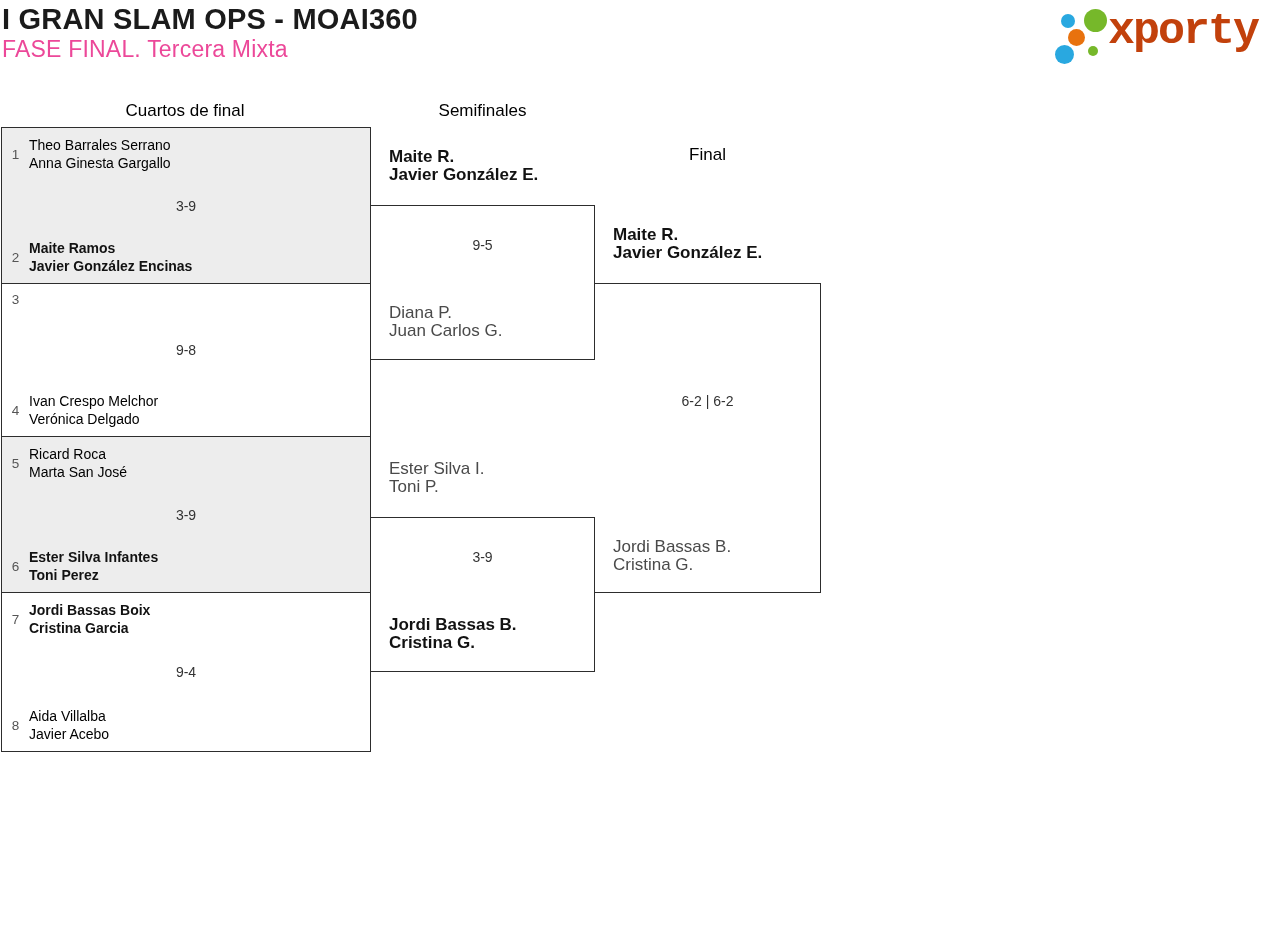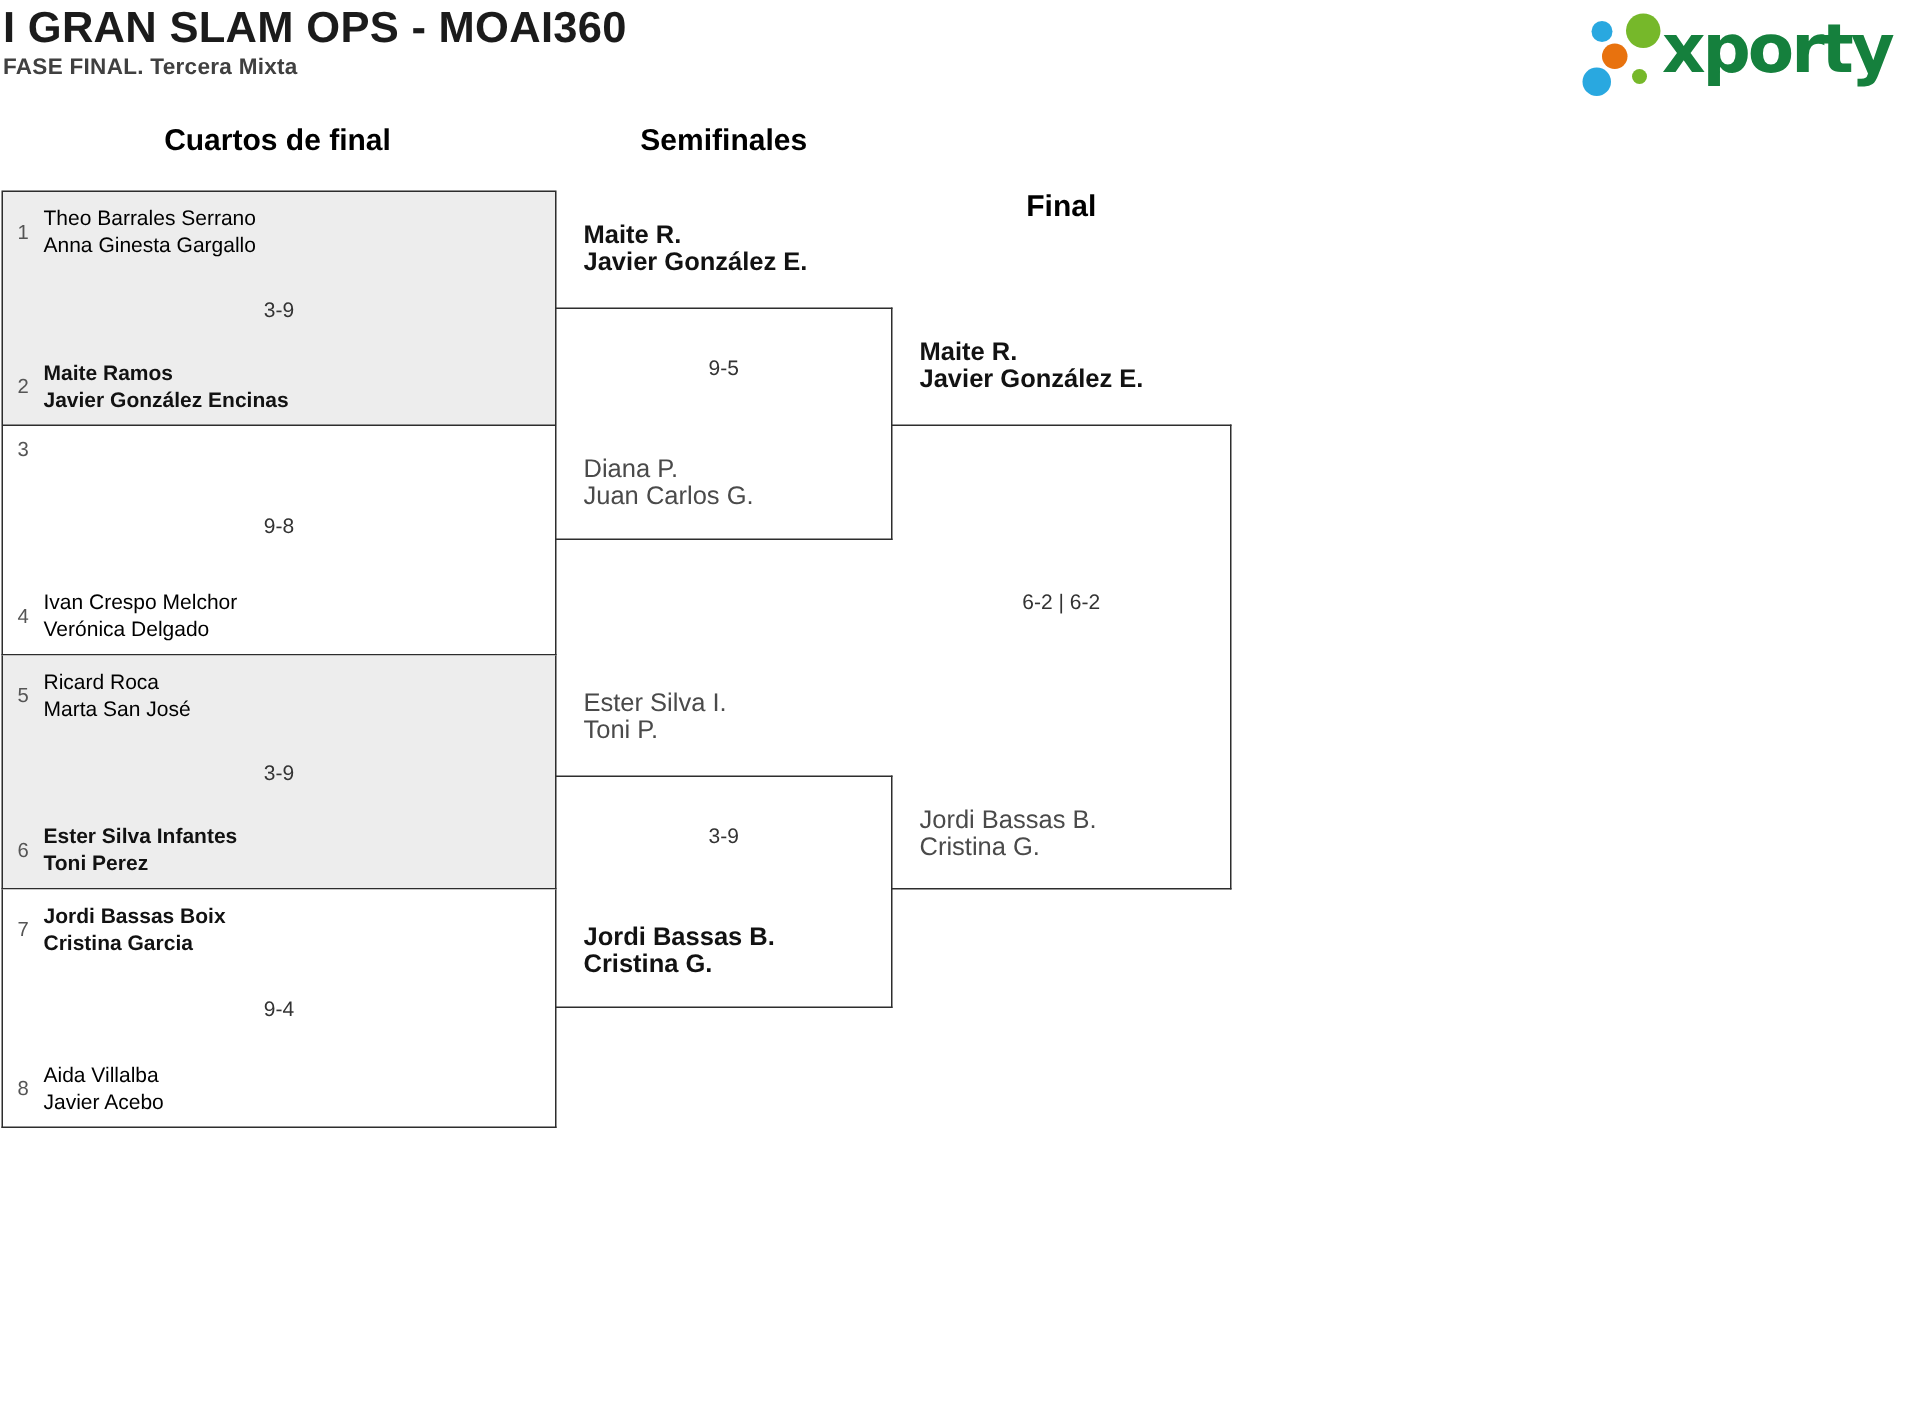--- a/index.html
+++ b/index.html
@@ -10,41 +10,41 @@
   }
   .page { position:absolute; inset:0; }
 
   
   .title {
     position:absolute; left:2px; top:3px;
     font-size:29px; font-weight:700; color:#1b1b1b; letter-spacing:0.2px;
   }
   .subtitle {
     position:absolute; left:2px; top:36px;
-    font-size:15px; font-weight:700; color:#404040; letter-spacing:0.2px;
+    font-size:23px; font-weight:400; color:#ec4899; letter-spacing:0.2px;
   }
 
   
   .logo { position:absolute; left:1050px; top:0; width:230px; height:75px; cursor:pointer; }
   .dot { position:absolute; border-radius:50%; }
   .dot.d-blue-sm   { left:11px; top:14px; width:14px; height:14px; }
   .dot.d-green-lg  { left:34px; top:9px;  width:23px; height:23px; }
   .dot.d-orange    { left:18px; top:29px; width:17px; height:17px; }
   .dot.d-green-sm  { left:38px; top:46px; width:10px; height:10px; }
   .dot.d-blue-lg   { left:5px;  top:45px; width:19px; height:19px; }
   .logo-text {
     position:absolute; left:58px; top:6px;
     font-family:"DejaVu Sans", sans-serif;
     font-size:45px; font-weight:700; letter-spacing:-2px;
   }
 
   
   .colh {
-    position:absolute; top:83px; text-align:center;
-    font-size:20px; font-weight:700; color:#000;
+    position:absolute; top:101px; text-align:center;
+    font-size:17px; font-weight:400; color:#000;
   }
   .colh-qf    { left:0;     width:370px; }
   .colh-sf    { left:370px; width:225px; }
   .colh-final { left:594px; width:227px;margin-top:44px; }
 
   
   .qf {
     position:absolute; left:1px; width:370px;
     border:1.5px solid #2d2d2d; border-top:none;
     display:flex; flex-direction:column; justify-content:space-between;
@@ -100,21 +100,21 @@
 
   <div class="title">I GRAN SLAM OPS - MOAI360</div>
   <div class="subtitle">FASE FINAL. Tercera Mixta</div>
 
   <div class="logo">
     <span class="dot d-blue-sm" style="background: rgb(41, 168, 224);"></span>
     <span class="dot d-green-lg" style="background: rgb(118, 184, 42);"></span>
     <span class="dot d-orange" style="background: rgb(232, 114, 14);"></span>
     <span class="dot d-green-sm" style="background: rgb(118, 184, 42);"></span>
     <span class="dot d-blue-lg" style="background: rgb(41, 168, 224);"></span>
-    <span class="logo-text" style="color: #15803d;">xporty</span>
+    <span class="logo-text" style="color: #c2410c; font-family: Liberation Mono, monospace;">xporty</span>
   </div>
 
   <div class="colh colh-qf">Cuartos de final</div>
   <div class="colh colh-sf">Semifinales</div>
   <div class="colh colh-final">Final</div>
 
   <section class="qf qf1 first shaded">
     <div class="team">
       <span class="seed">1</span>
       <div class="names">

